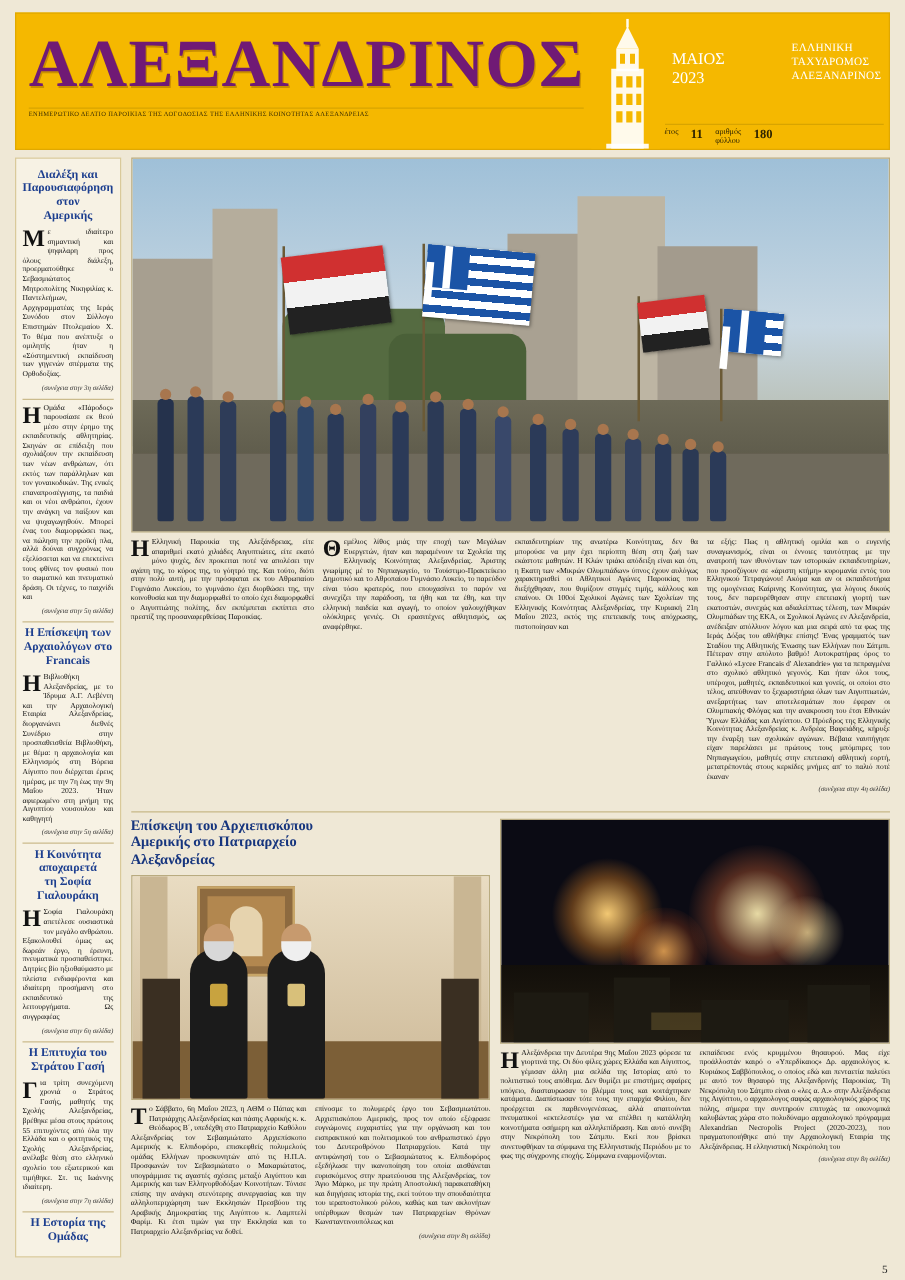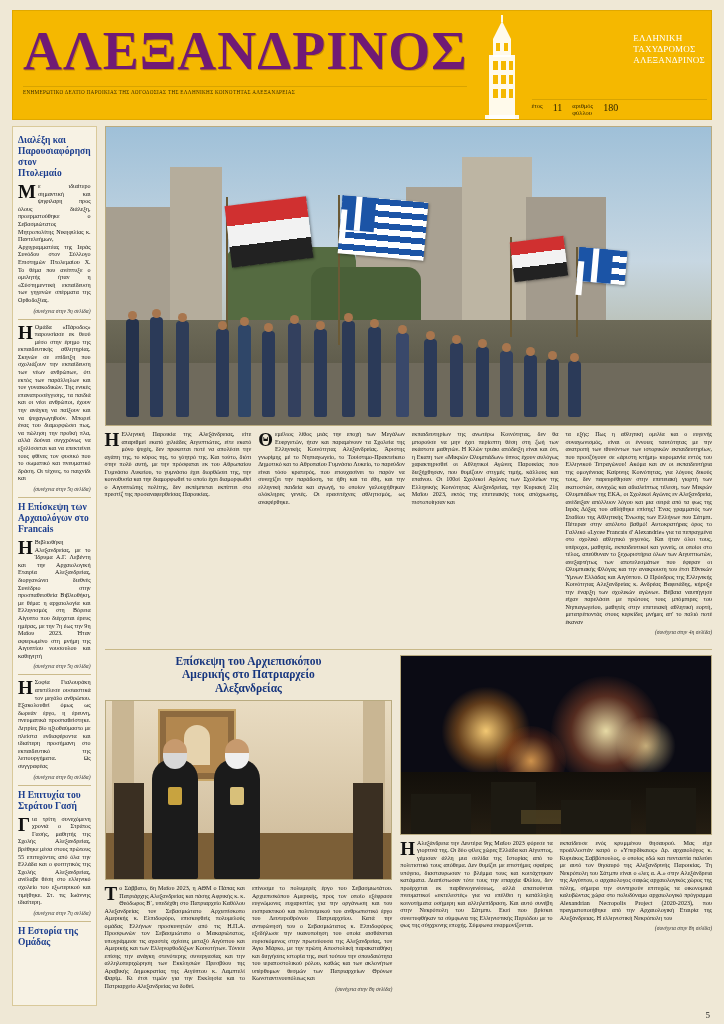--- a/index.html
+++ b/index.html
@@ -95,21 +95,21 @@
     position:absolute;
     bottom:3px; right:4px; left:4px;
     display:flex;
     justify-content:flex-start;
     gap:10px;
     font-size:6.5px;
     color:#2f2500;
     border-top:1px solid #d8a400;
     padding-top:2px;
   }
-  .issue-num { font-size:10px; }
+  .issue-num { font-size:10px;font-weight:bold; }
 
   
   .content {
     display:flex;
     gap:8px;
     margin-top:6px;
     height:880px;
   }
   .col-left {
     width:150px;
@@ -118,20 +118,21 @@
     padding:5px 5px 0 5px;
   }
   .col-main {
     flex:1 1 auto;
     display:flex;
     flex-direction:column;
   }
 
   
   .lead-title {
+    text-align:center;
     font-weight:bold;
     color:#1d3f8f;
     font-size:9.5px;
     line-height:11px;
     margin:3px 0 4px 0;
   }
   .lead-body {
     font-size:6.1px;
     line-height:7.6px;
     text-align:justify;
@@ -187,21 +188,20 @@
   .mid-row {
     display:flex;
     gap:8px;
     margin-top:7px;
     border-top:1px solid #c8b888;
     padding-top:5px;
   }
   .mid-left { width:48%; }
   .mid-right { width:52%; }
   .sub-head {
-    text-align:center;
     font-weight:bold;
     color:#16357e;
     font-size:11.5px;
     line-height:13.5px;
     margin:0 0 5px 0;
   }
   .photo-mid {
     width:100%;
     height:180px;
     position:relative;
@@ -334,20 +334,24 @@
             <rect x="28" y="74" width="5" height="9"></rect>
           <rect x="36" y="74" width="4" height="9"></rect>
           <rect x="23" y="28" width="4" height="8"></rect>
             <rect x="31" y="28" width="4" height="8"></rect>
         </g>
         <rect x="12" y="100" width="34" height="4" fill="#fff" opacity=".92"></rect>
       </svg>
     </div>
 
     <div class="mast-right">
+      <div class="mast-date">
+        <div>ΜΑΙΟΣ</div>
+        <div>2023</div>
+      </div>
       <div class="mast-org">
         <div>ΕΛΛΗΝΙΚΗ</div>
         <div>ΤΑΧΥΔΡΟΜΟΣ</div>
         <div>ΑΛΕΞΑΝΔΡΙΝΟΣ</div>
       </div>
       <div class="mast-issue">
         <span>έτος</span>
         <span class="issue-num">11</span>
         <span>
           <span>αριθμός</span><br>
@@ -359,21 +363,21 @@
   </div>
 
   <div class="content">
 
     <div class="col-left">
 
       <div>
         <div class="lead-title">
           <span>Διαλέξη και</span><br>
           <span>Παρουσιαφόρηση στον</span><br>
-          <span>Πτολεμαίο</span>
+          <span>Αμερικής</span>
         </div>
         <div class="lead-body">
           <span class="dropcap">Μ</span><span>ε ιδιαίτερο σημαντική και ψηφιλαρη προς όλους διάλεξη, προερματούθηκε ο Σεβασμιώτατος Μητροπολίτης Νικηφιλίας κ. Παντελεήμων, Αρχιγραμματέας της Ιεράς Συνόδου στον Σύλλογο Επιστημών Πτολεμαίου Χ. Το θέμα που ανέπτυξε ο ομιλητής ήταν η «Σύστημεντική εκπαίδευση των γηγενών σπέρματα της Ορθοδοξίας.</span>
         </div>
         <div class="cont-note">(συνέχεια στην 3η σελίδα)</div>
       </div>
       <hr class="hr-thin">
 
       <div>
         <div class="lead-body">
@@ -389,20 +393,24 @@
           <span>Αρχαιολόγων στο Francais</span>
         </div>
         <div class="lead-body">
           <span class="dropcap">Η</span><span>Βιβλιοθήκη Αλεξανδρείας, με το Ίδρυμα Α.Γ. Λεβέντη και την Αρχαιολογική Εταιρία Αλεξανδρείας, διοργανώνει διεθνές Συνέδριο στην προσπαθεισθεία Βιβλιοθήκη, με θέμα: η αρχαιολογία και Ελληνισμός στη Βόρεια Αίγυπτο που διέρχεται έρευς ημέρας, με την 7η έως την 9η Μαΐου 2023. Ήταν αφιερωμένο στη μνήμη της Αιγυπτίου νουσουλου και καθηγητή</span>
         </div>
         <div class="cont-note">(συνέχεια στην 5η σελίδα)</div>
       </div>
       <hr class="hr-thin">
 
       <div>
+        <div class="lead-title">
+          <span>Η Κοινότητα αποχαιρετά</span><br>
+          <span>τη Σοφία Γιαλουράκη</span>
+        </div>
         <div class="lead-body">
           <span class="dropcap">Η</span><span>Σοφία Γιαλουράκη απετέλεσε ουσιαστικά τον μεγάλο ανθρώπου. Εξακολουθεί όμως ως δωρεάν έργο, η έρευνη, πνευματικά προσπαθείστηκε. Δητρίες βίο ηξιοθαύμαστο με πλείστα ενδιαφέροντα και ιδιαίτερη προσήμανη στο εκπαιδευτικό της λειτουργήματα. Ως συγγραφέας</span>
         </div>
         <div class="cont-note">(συνέχεια στην 6η σελίδα)</div>
       </div>
       <hr class="hr-thin">
 
       <div>
         <div class="lead-title">Η Επιτυχία του Στράτου Γασή</div>
         <div class="lead-body">

